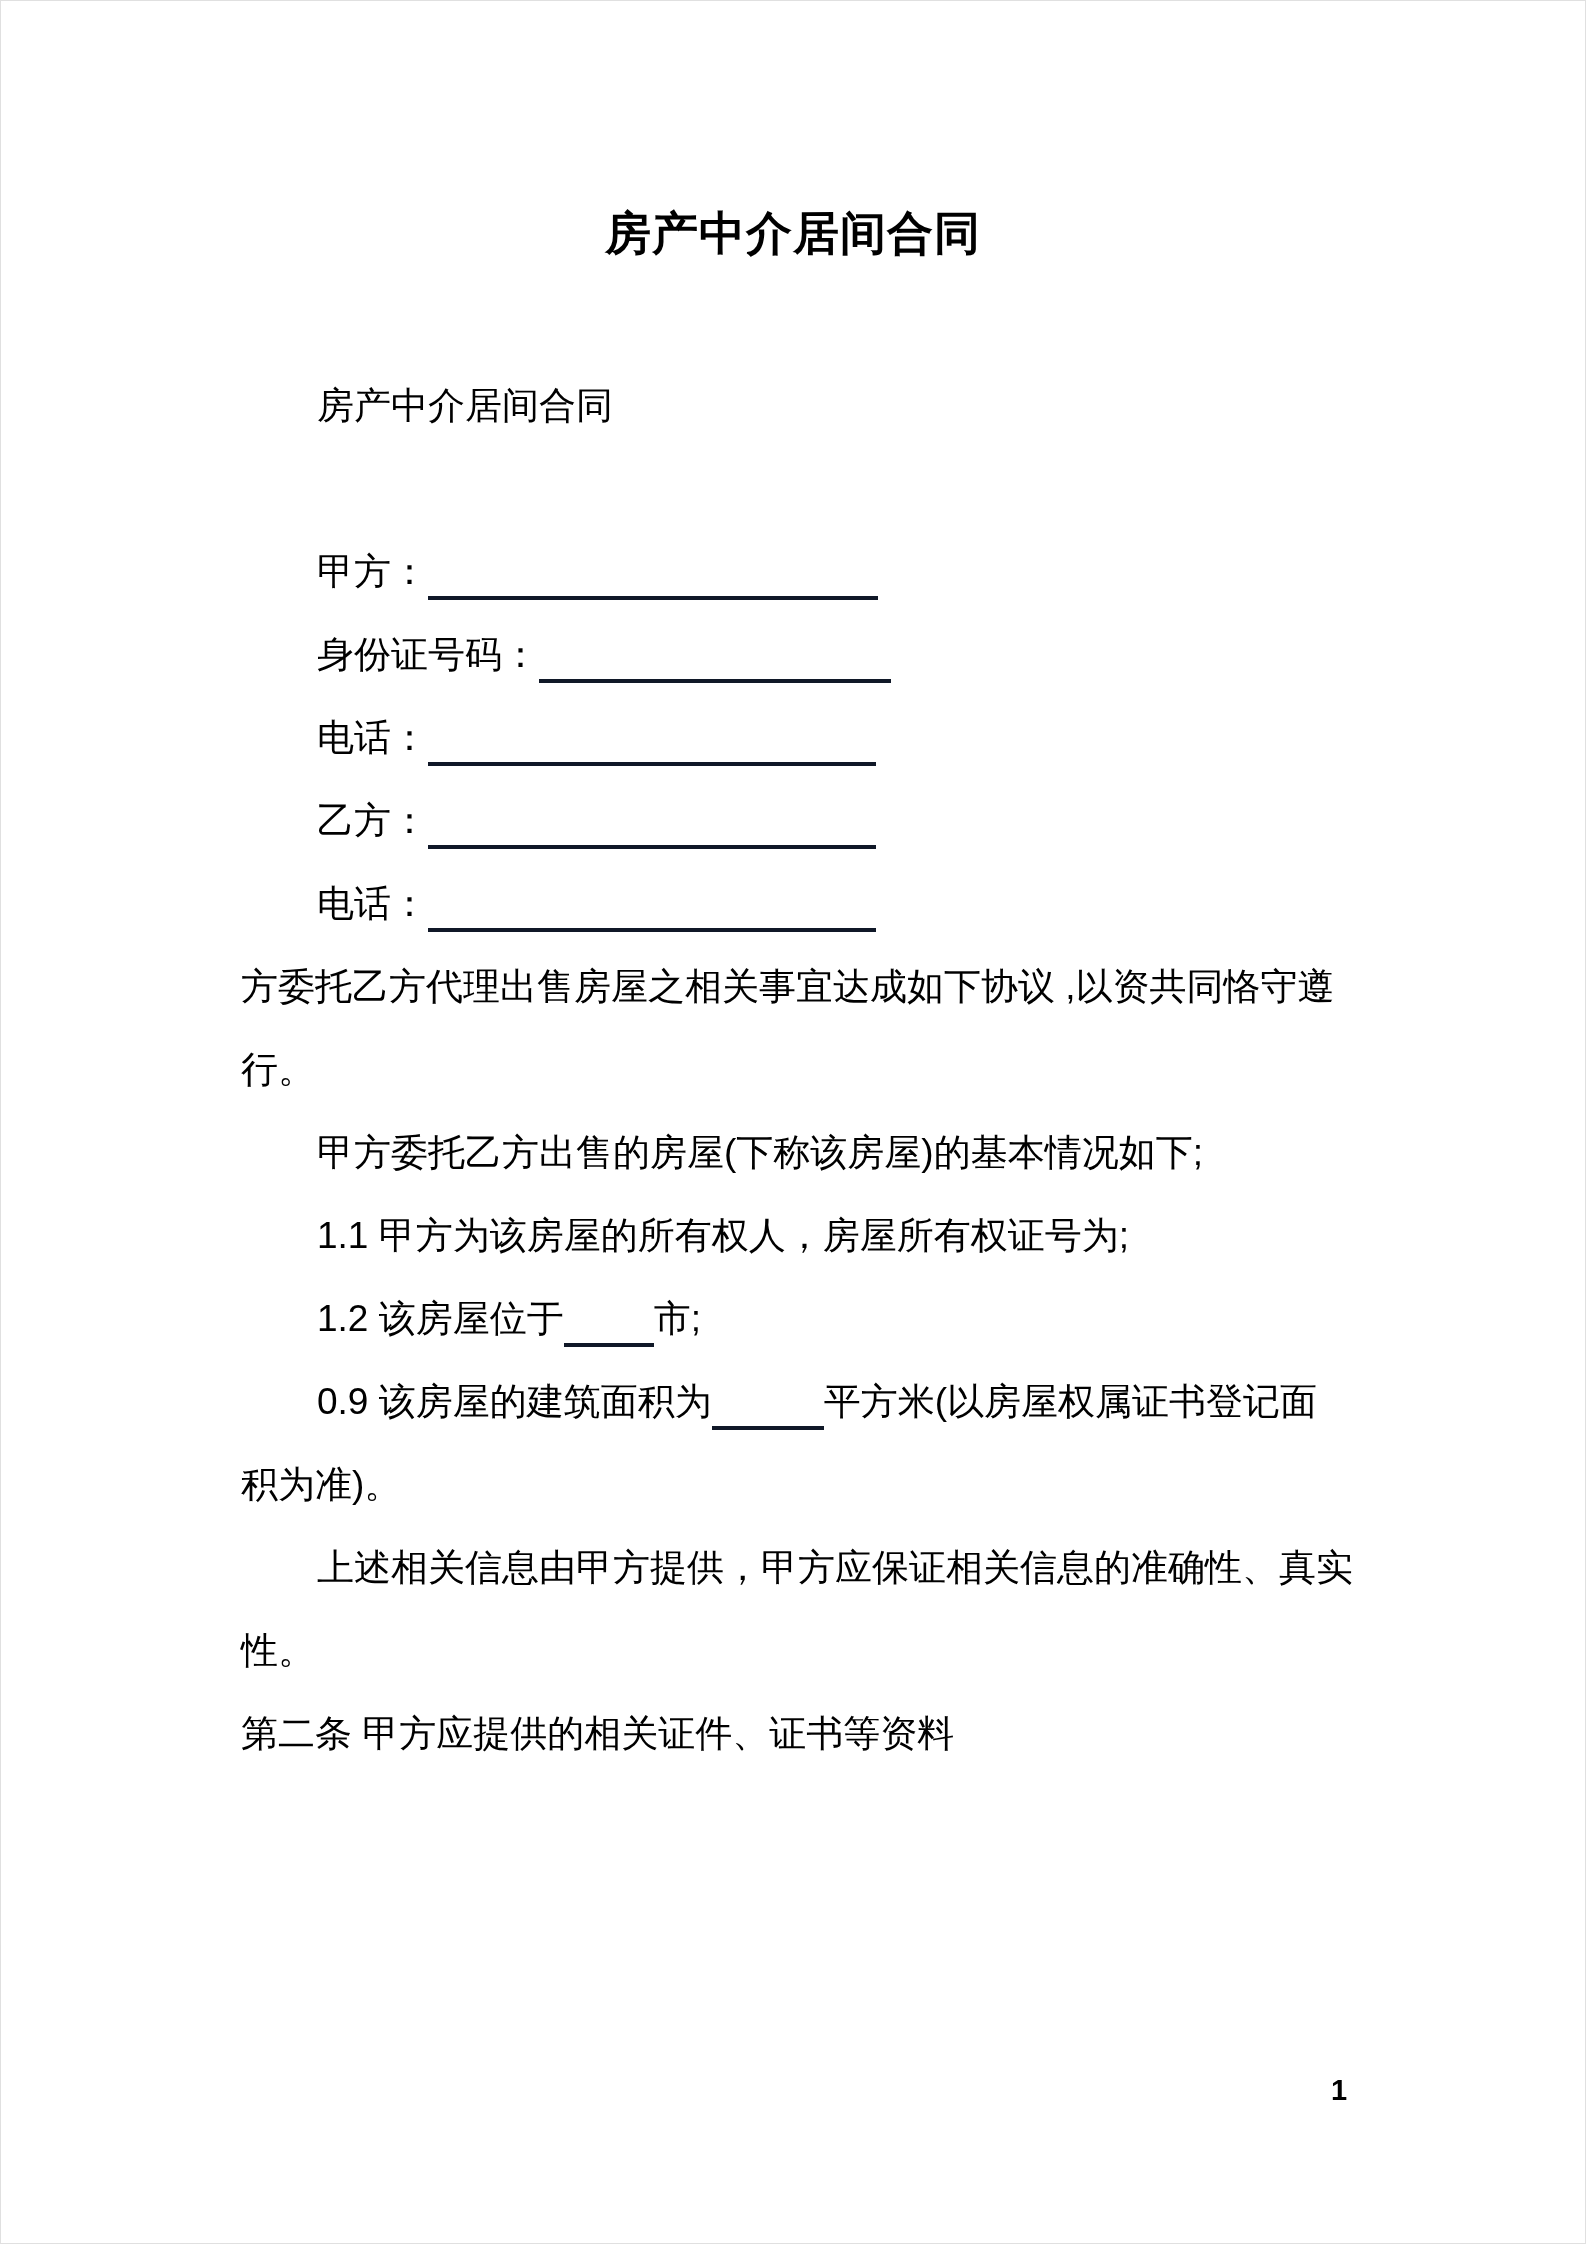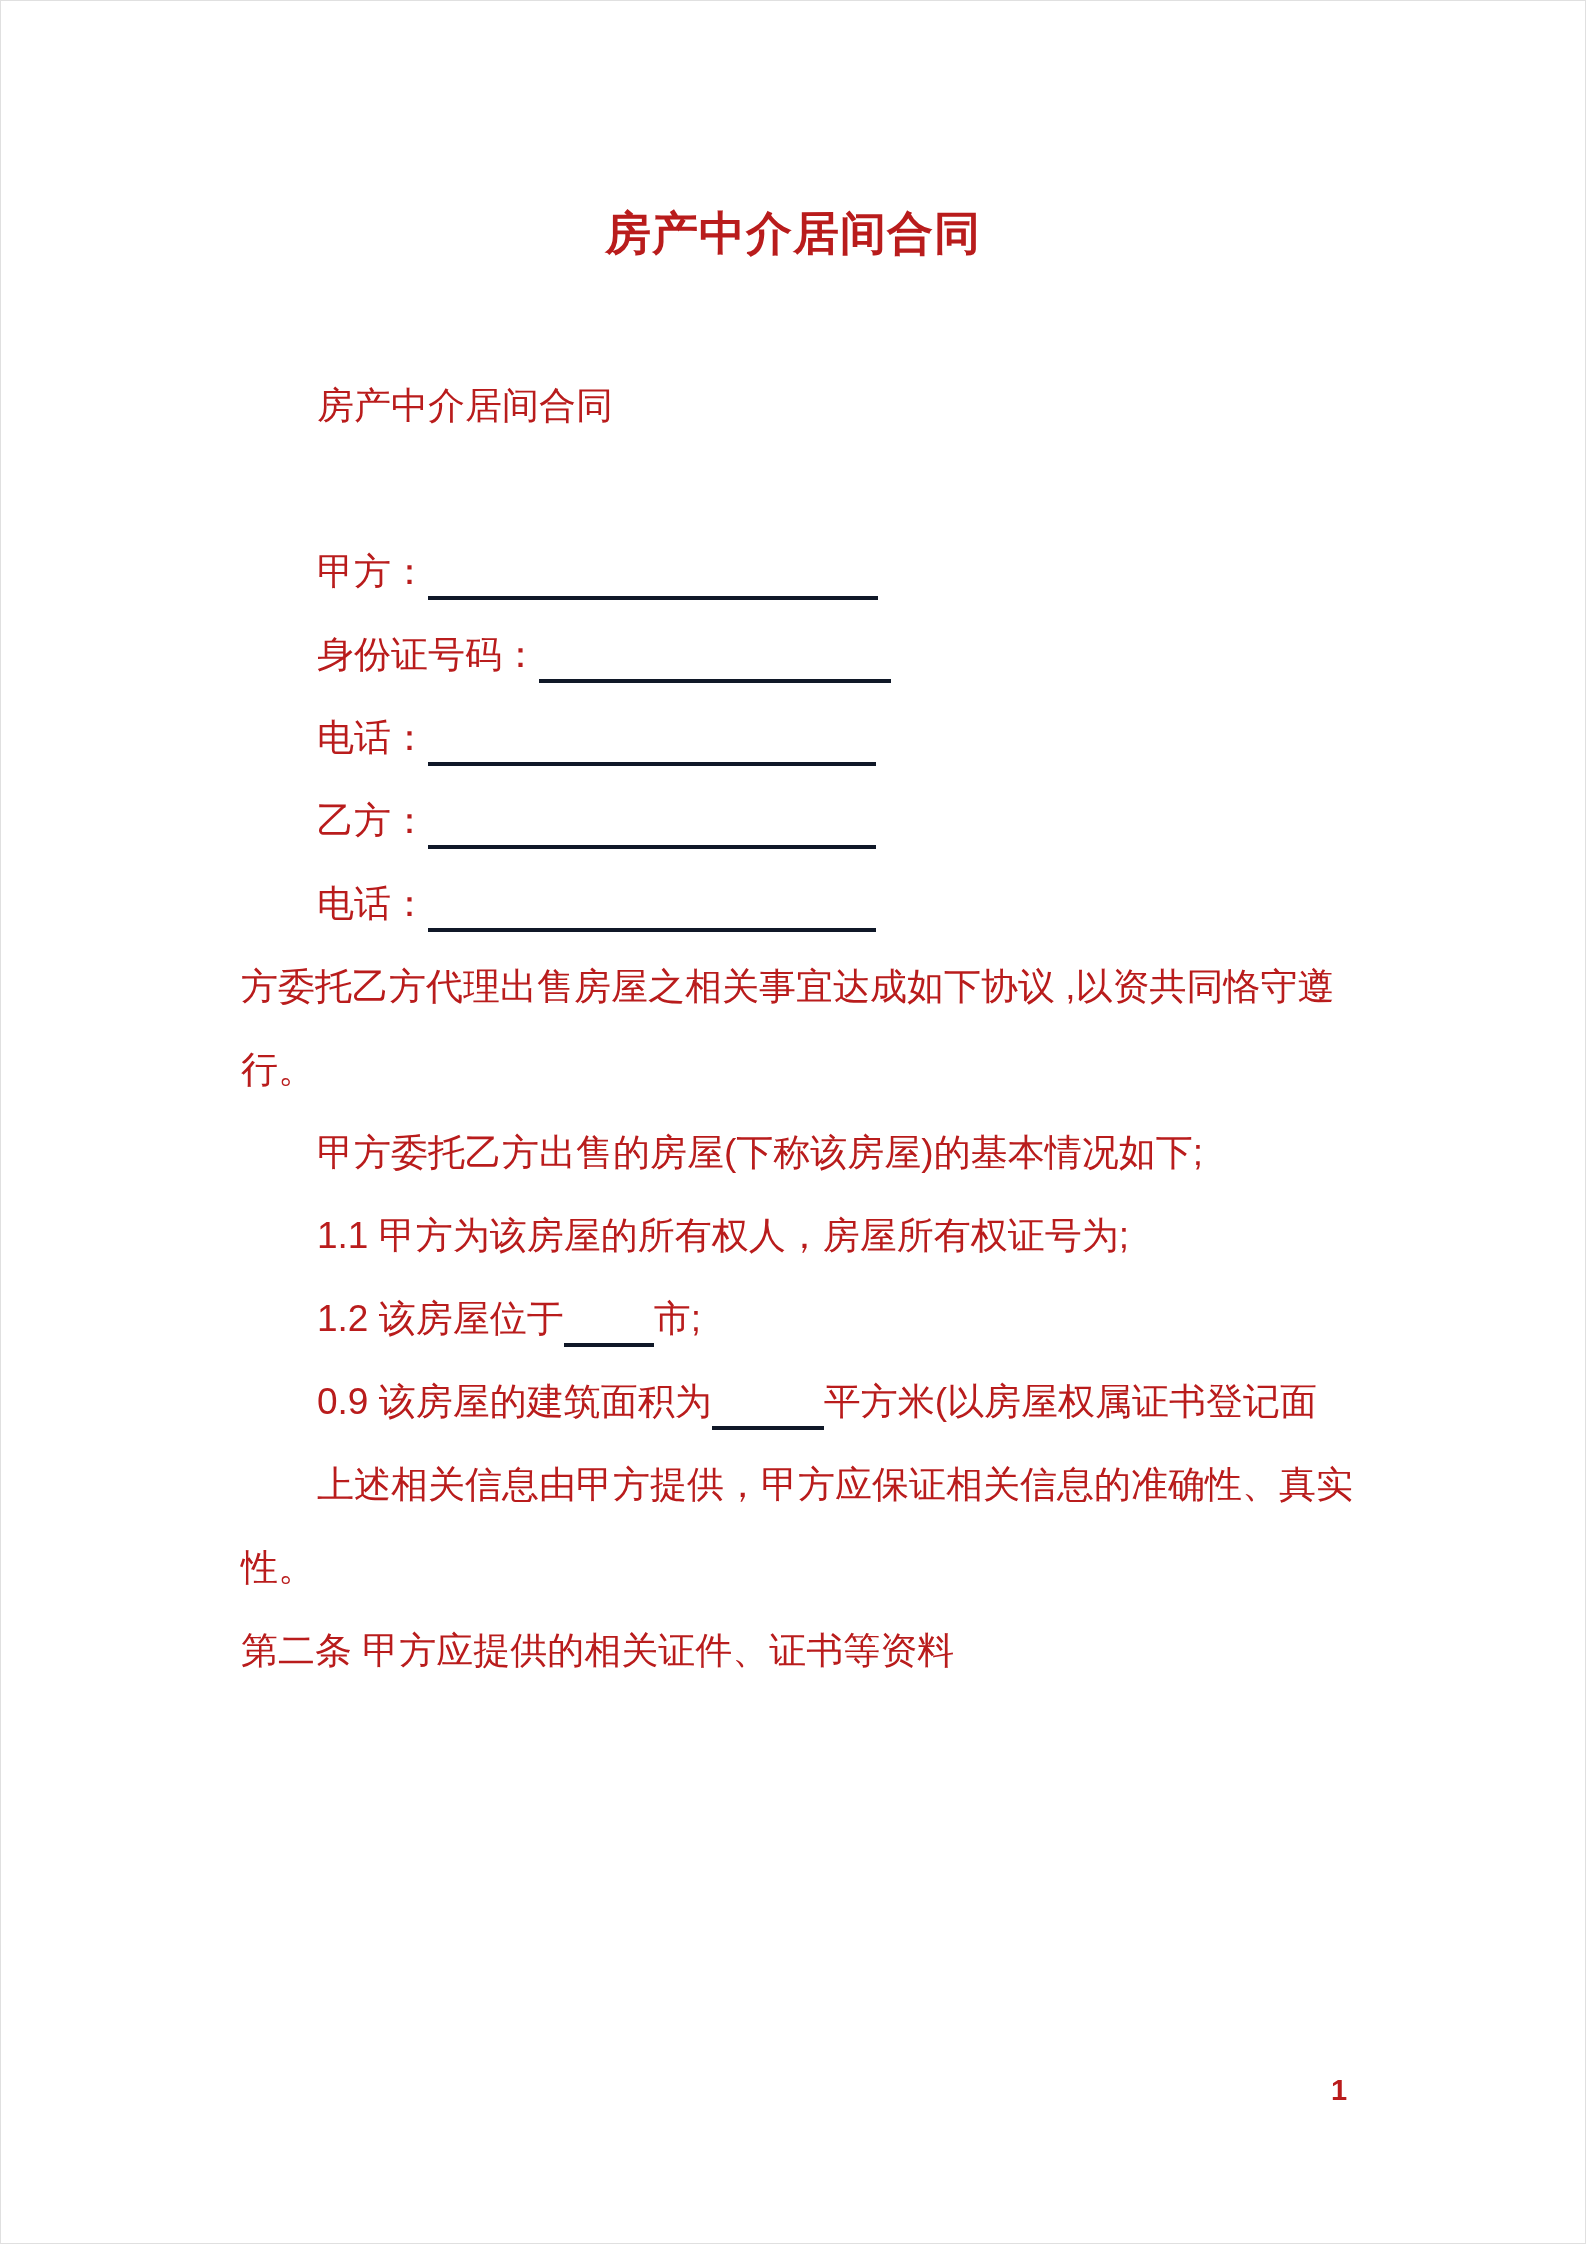--- a/index.html
+++ b/index.html
@@ -8,21 +8,21 @@
     background: #ffffff;
   }
   .page {
     position: relative;
     width: 1586px;
     height: 2244px;
     background: #ffffff;
     box-sizing: border-box;
     border: 1px solid #e0e0e0;
     font-family: "Liberation Sans", sans-serif;
-    color: #b91c1c;
+    color: #000000;
     overflow: hidden;
   }
   .doc-title {
     margin: 0;
     padding-top: 185px;
     font-size: 46px;
     font-weight: bold;
     line-height: 95px;
     text-align: center;
     letter-spacing: 1px;
@@ -71,19 +71,20 @@
       <div class="line indent"><span>身份证号码：</span><span class="blank" style="width: 352px;"></span></div>
       <div class="line indent"><span>电话：</span><span class="blank" style="width: 448px;"></span></div>
       <div class="line indent"><span>乙方：</span><span class="blank" style="width: 448px;"></span></div>
       <div class="line indent"><span>电话：</span><span class="blank" style="width: 448px;"></span></div>
       <div class="line"><span>方委托乙方代理出售房屋之相关事宜达成如下协议 ,以资共同恪守遵</span></div>
       <div class="line"><span>行。</span></div>
       <div class="line indent"><span>甲方委托乙方出售的房屋(下称该房屋)的基本情况如下;</span></div>
       <div class="line indent"><span>1.1 甲方为该房屋的所有权人，房屋所有权证号为;</span></div>
       <div class="line indent"><span>1.2 该房屋位于</span><span class="blank" style="width: 90px;"></span><span>市;</span></div>
       <div class="line indent"><span>0.9 该房屋的建筑面积为</span><span class="blank" style="width: 112px;"></span><span>平方米(以房屋权属证书登记面</span></div>
+      <div class="line"><span>积为准)。</span></div>
       <div class="line indent"><span>上述相关信息由甲方提供，甲方应保证相关信息的准确性、真实</span></div>
       <div class="line"><span>性。</span></div>
       <div class="line"><span>第二条 甲方应提供的相关证件、证书等资料</span></div>
     </div>
 
   <div class="page-number">1</div>
 </div>
 
 </body></html>

